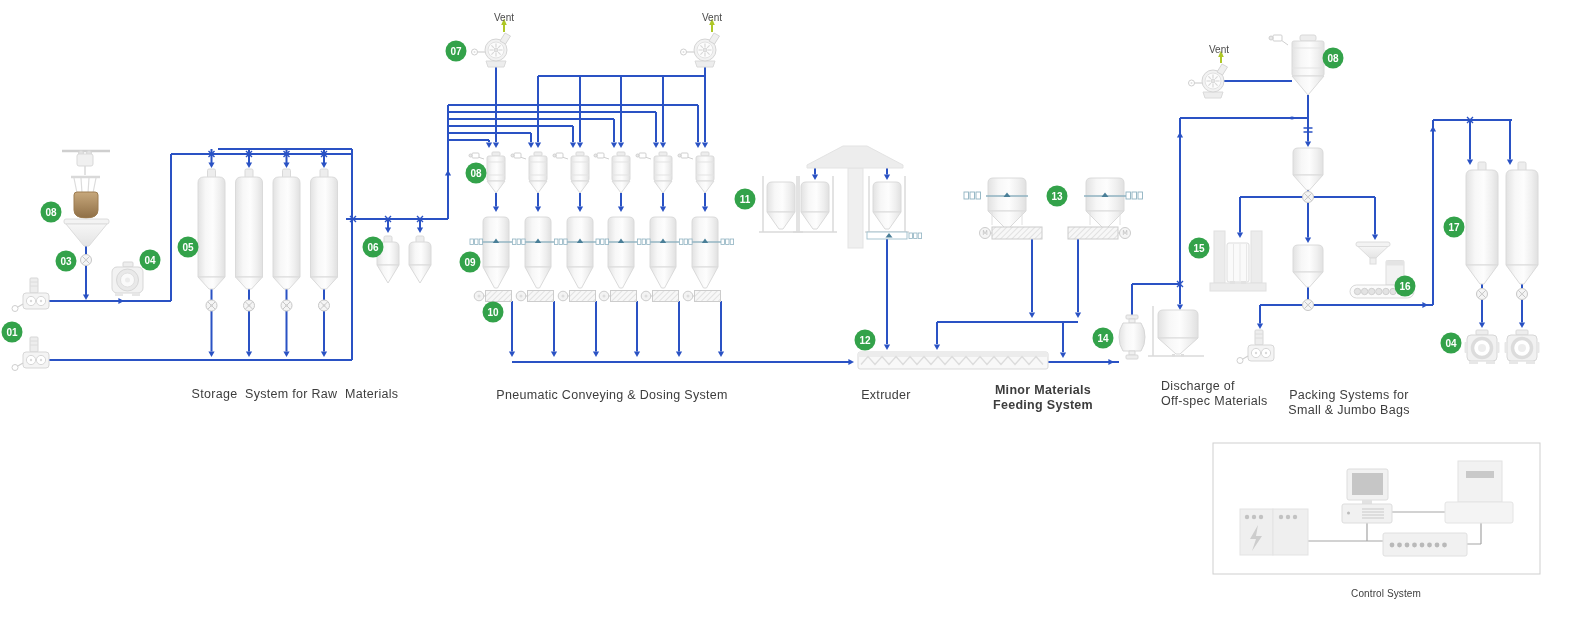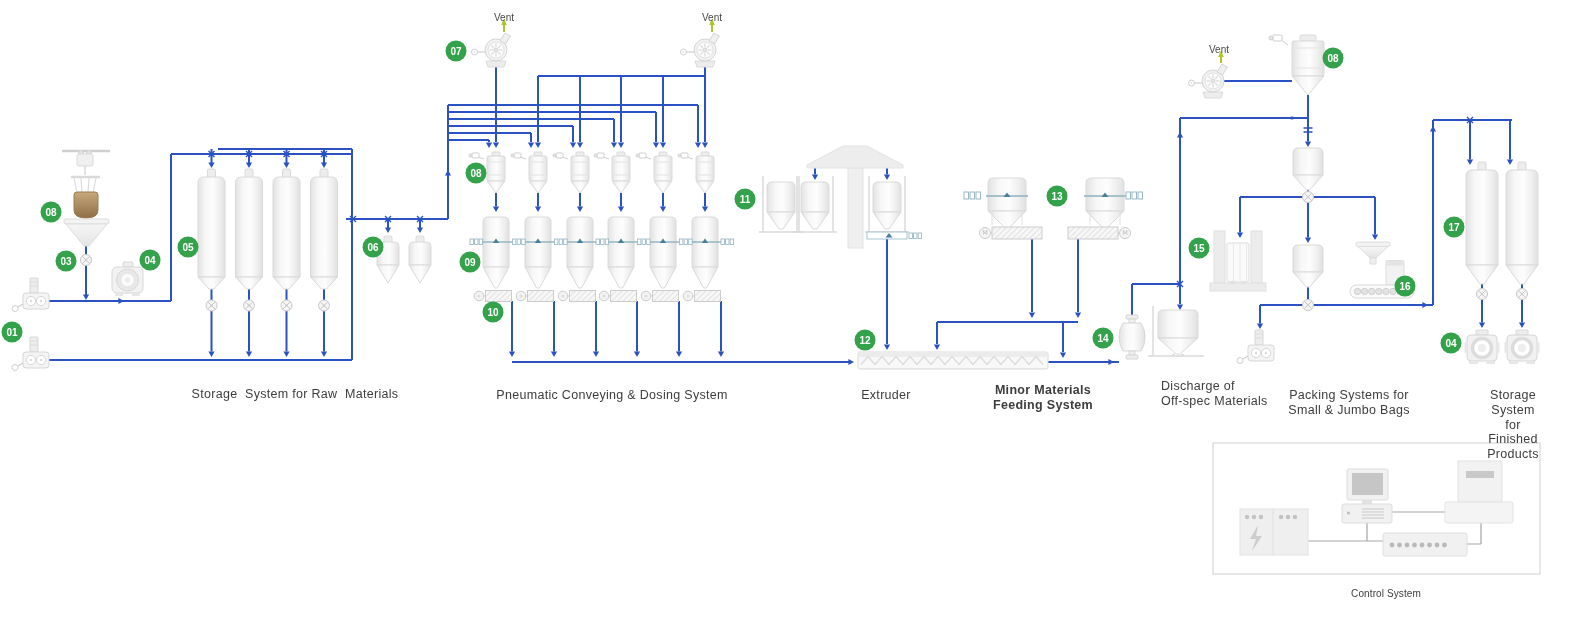--- a/index.html
+++ b/index.html
@@ -519,17 +519,15 @@
 
 <div class="sec-label c" style="left:284px;top:387px;margin-left:11px;">Storage  System for Raw  Materials</div>
 <div class="sec-label c" style="left:612px;top:388px;">Pneumatic Conveying &amp; Dosing System</div>
 <div class="sec-label c" style="left:886px;top:388px;">Extruder</div>
 <div class="sec-label c" style="left:1043px;top:383px;font-weight:bold;">Minor Materials
 Feeding System</div>
 <div class="sec-label" style="left:1121px;top:379px;margin-left:40px;">Discharge of
 Off-spec Materials</div>
 <div class="sec-label c" style="left:1305px;top:388px;margin-left:44px;">Packing Systems for
 Small &amp; Jumbo Bags</div>
-<div class="sec-label c" style="left:1513px;top:388px;">Storage  System  for
-Finished  Products</div>
 <div class="sec-label c sm" style="left:1386px;top:588px;">Control System</div>
 
 </div>
 
 </body></html>

